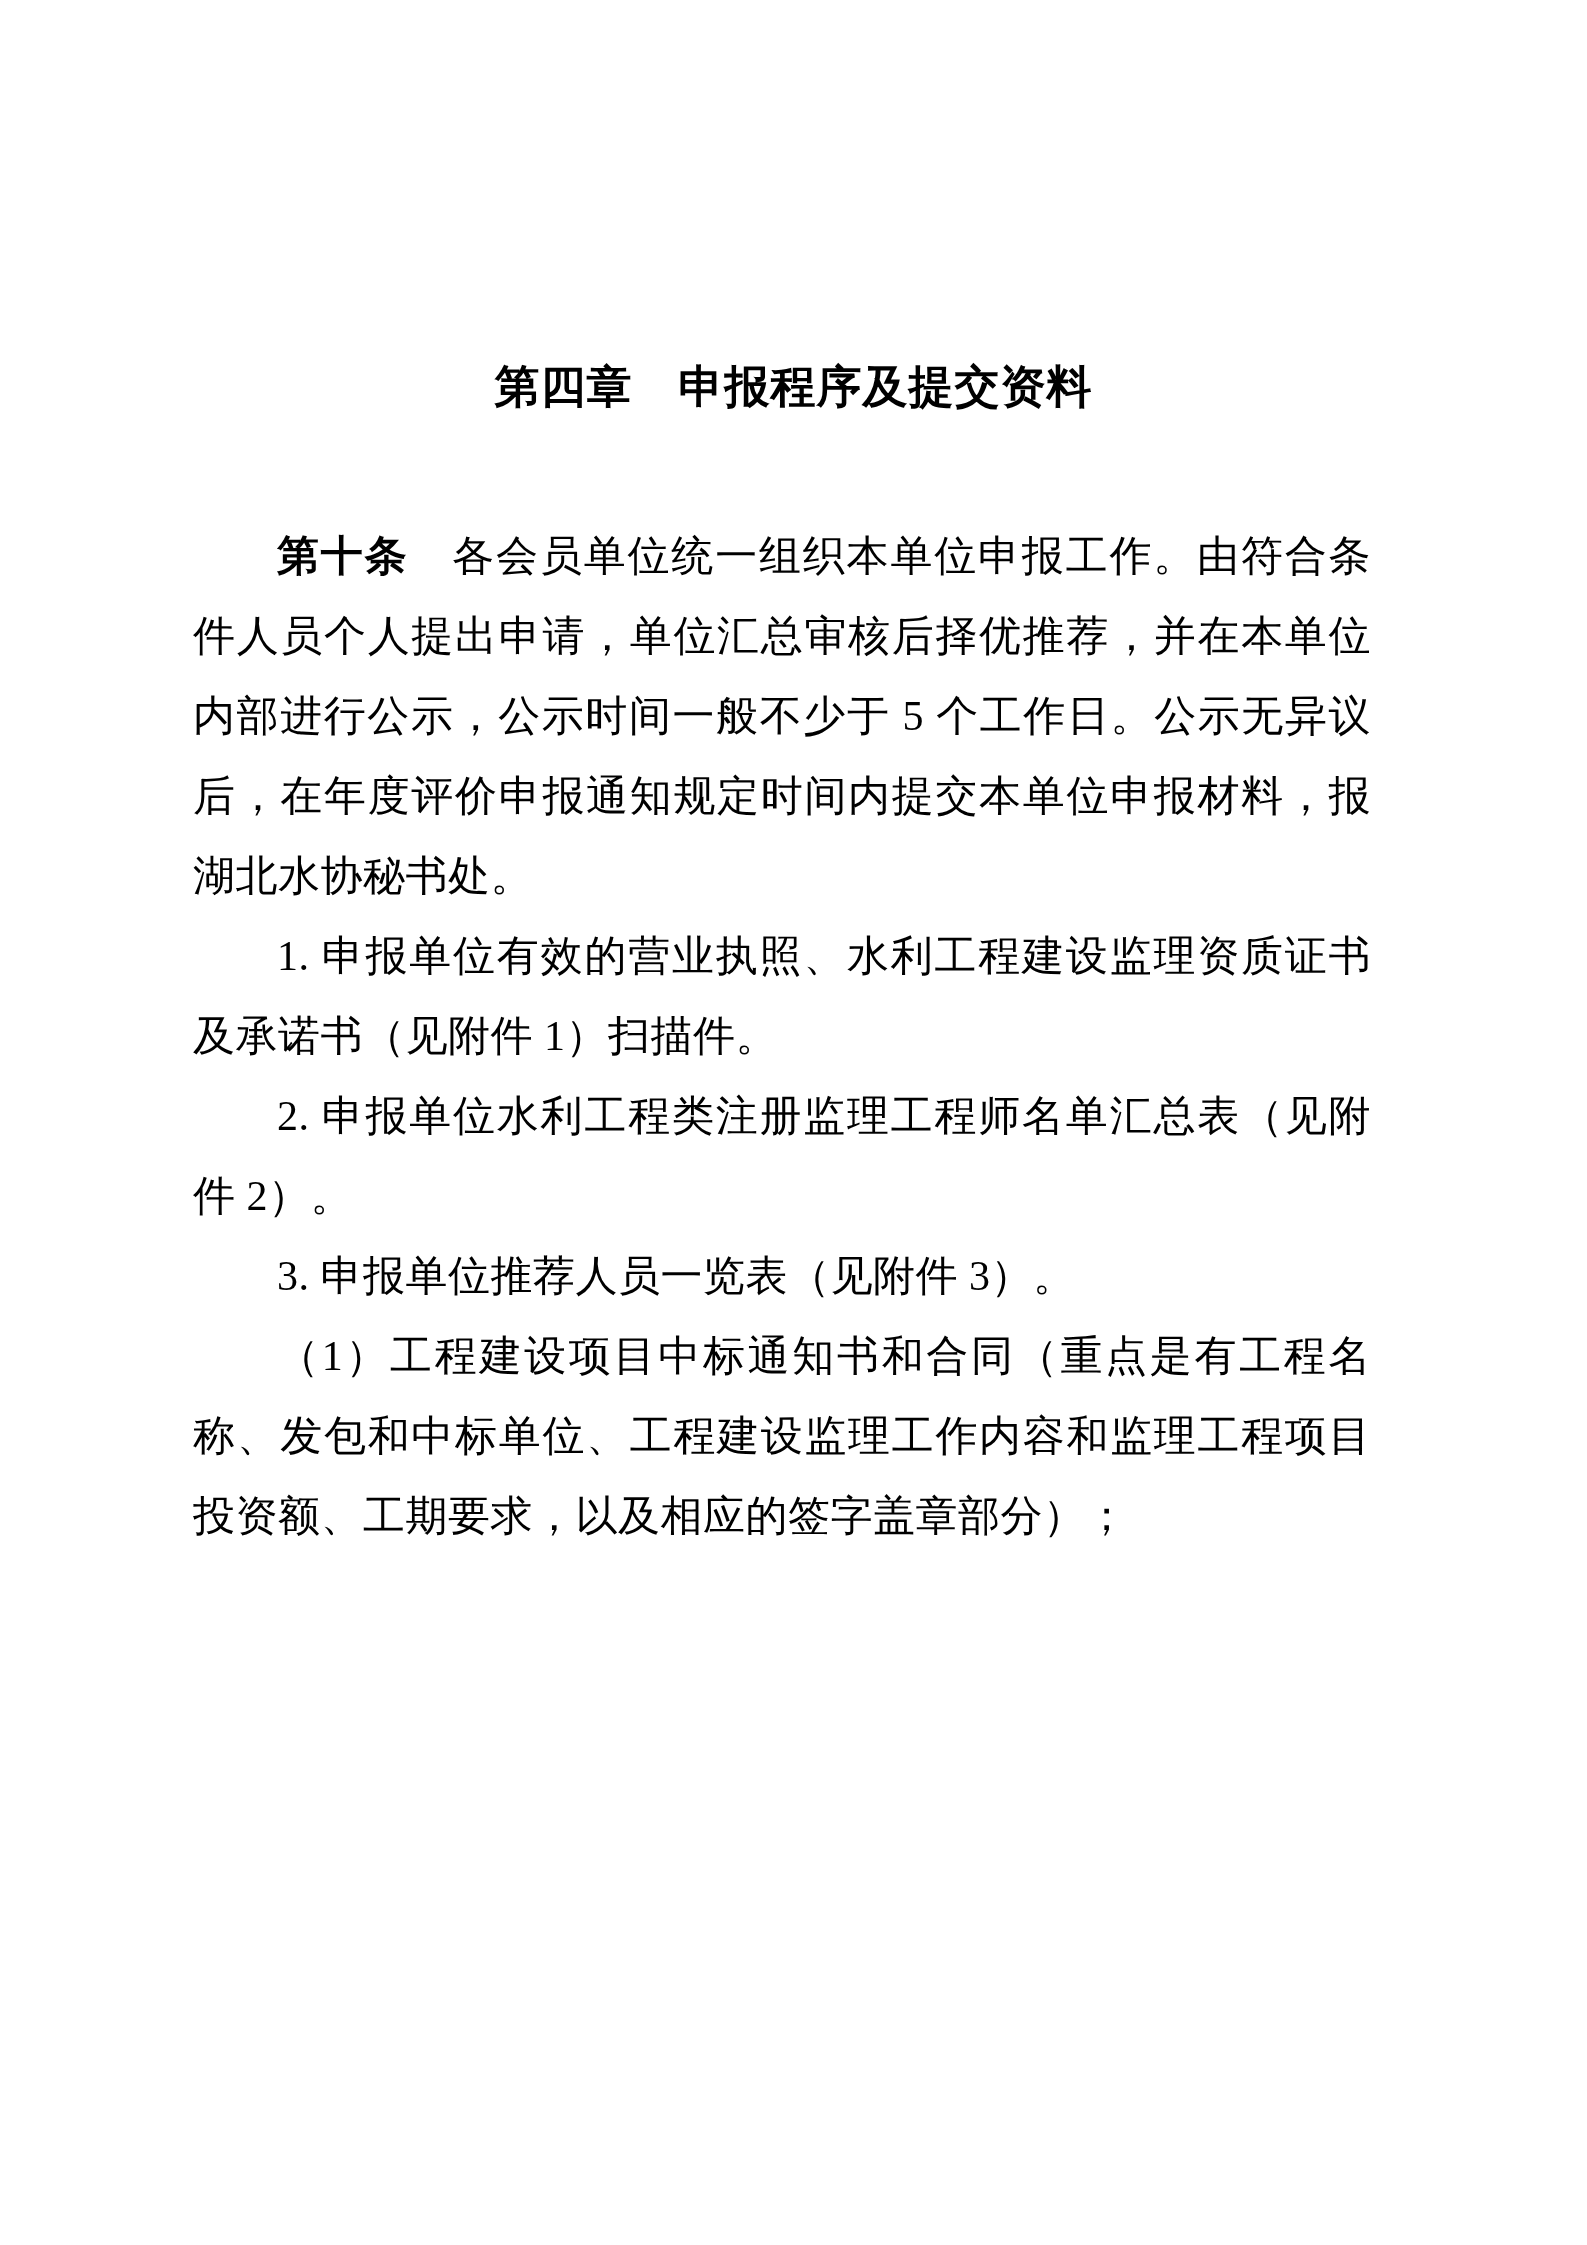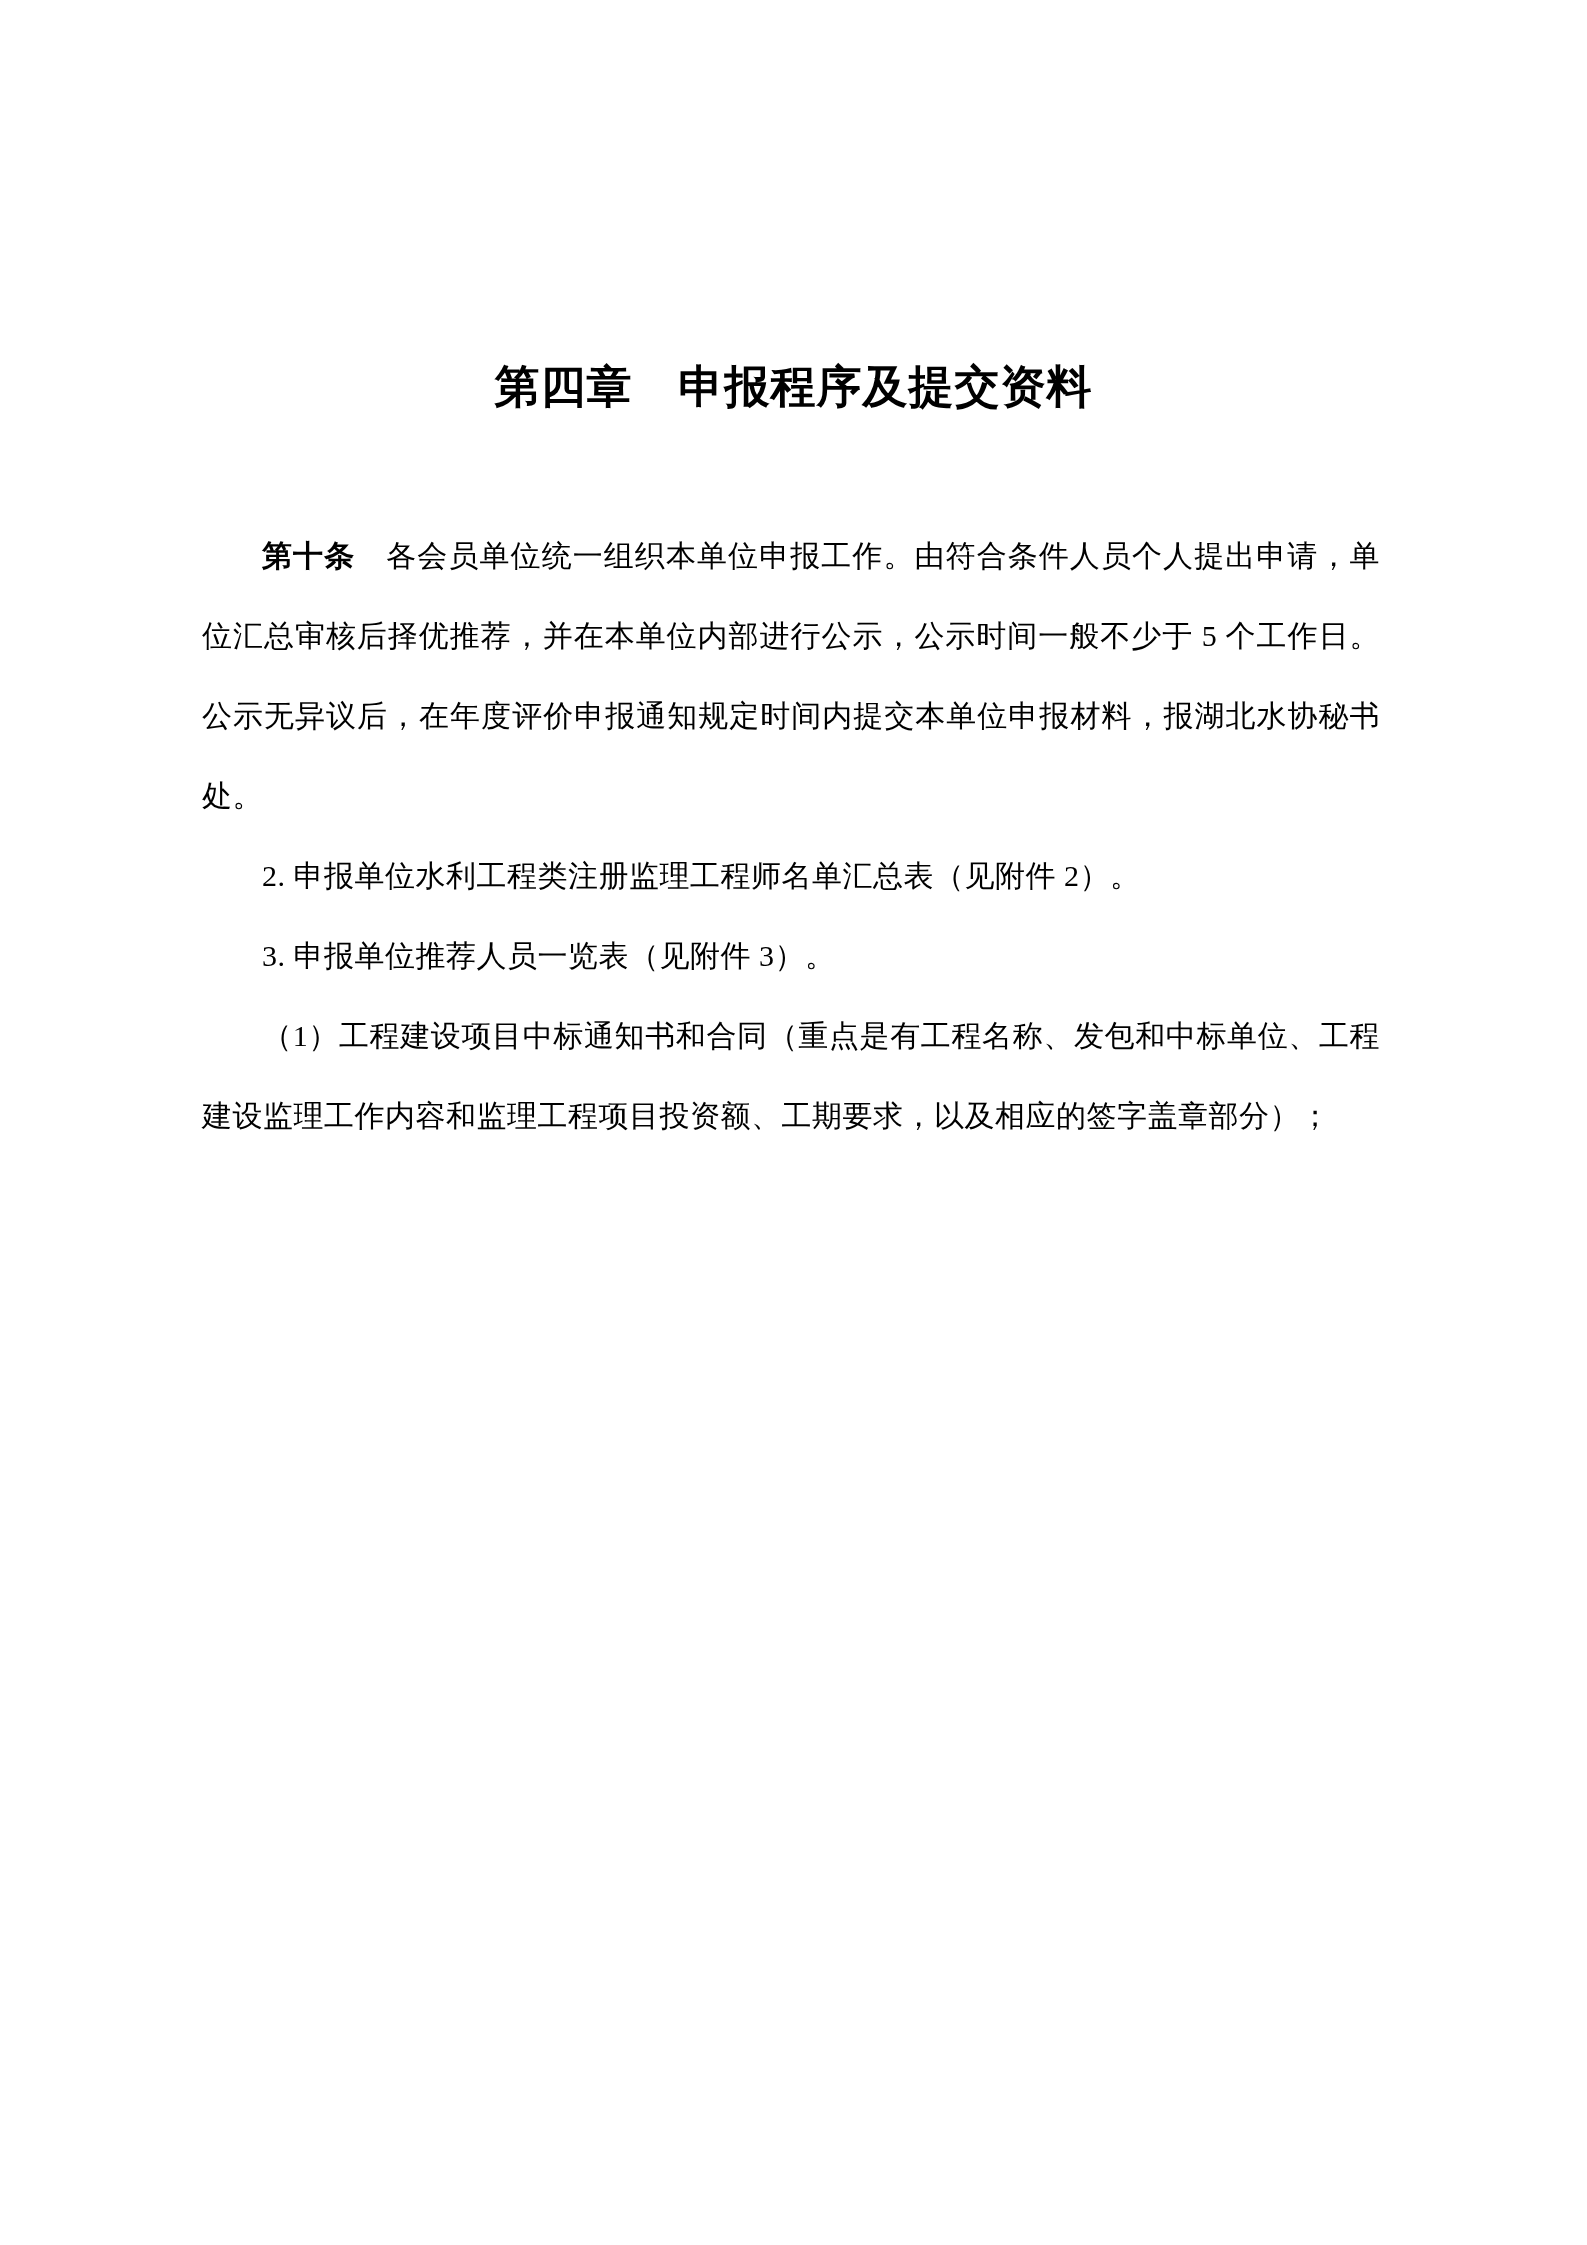--- a/index.html
+++ b/index.html
@@ -20,24 +20,24 @@
     text-align: center;
     font-size: 45px;
     line-height: 58px;
     font-weight: 700;
     font-family: "Liberation Sans", sans-serif;
     letter-spacing: 1px;
     white-space: pre;
   }
   .content {
     position: absolute;
-    left: 202px;
+    left: 193px;
     top: 516px;
     width: 1178px;
-    font-size: 30px;
+    font-size: 42px;
     line-height: 80px;
     text-align: justify;
     letter-spacing: 0.5px;
   }
   .content p {
     margin: 0;
     padding: 0;
     text-indent: 2em;
   }
   .term {
@@ -55,19 +55,20 @@
   }
 </style>
 </head>
 <body>
 
 <div class="page">
   <div class="doc-title">第四章　申报程序及提交资料</div>
 
   <div class="content">
       <p><span class="term">第十条</span><span>　各会员单位统一组织本单位申报工作。由符合条件人员个人提出申请，单位汇总审核后择优推荐，并在本单位内部进行公示，公示时间一般不少于 5 个工作日。公示无异议后，在年度评价申报通知规定时间内提交本单位申报材料，报湖北水协秘书处。</span></p>
+      <p><span>1. 申报单位有效的营业执照、水利工程建设监理资质证书及承诺书（见附件 1）扫描件。</span></p>
       <p><span>2. 申报单位水利工程类注册监理工程师名单汇总表（见附件 2）。</span></p>
       <p><span>3. 申报单位推荐人员一览表（见附件 3）。</span></p>
       <p><span>（1）工程建设项目中标通知书和合同（重点是有工程名称、发包和中标单位、工程建设监理工作内容和监理工程项目投资额、工期要求，以及相应的签字盖章部分）；</span></p>
     </div>
 
   <div class="page-number">— 7 —</div>
 </div>
 
 </body></html>

